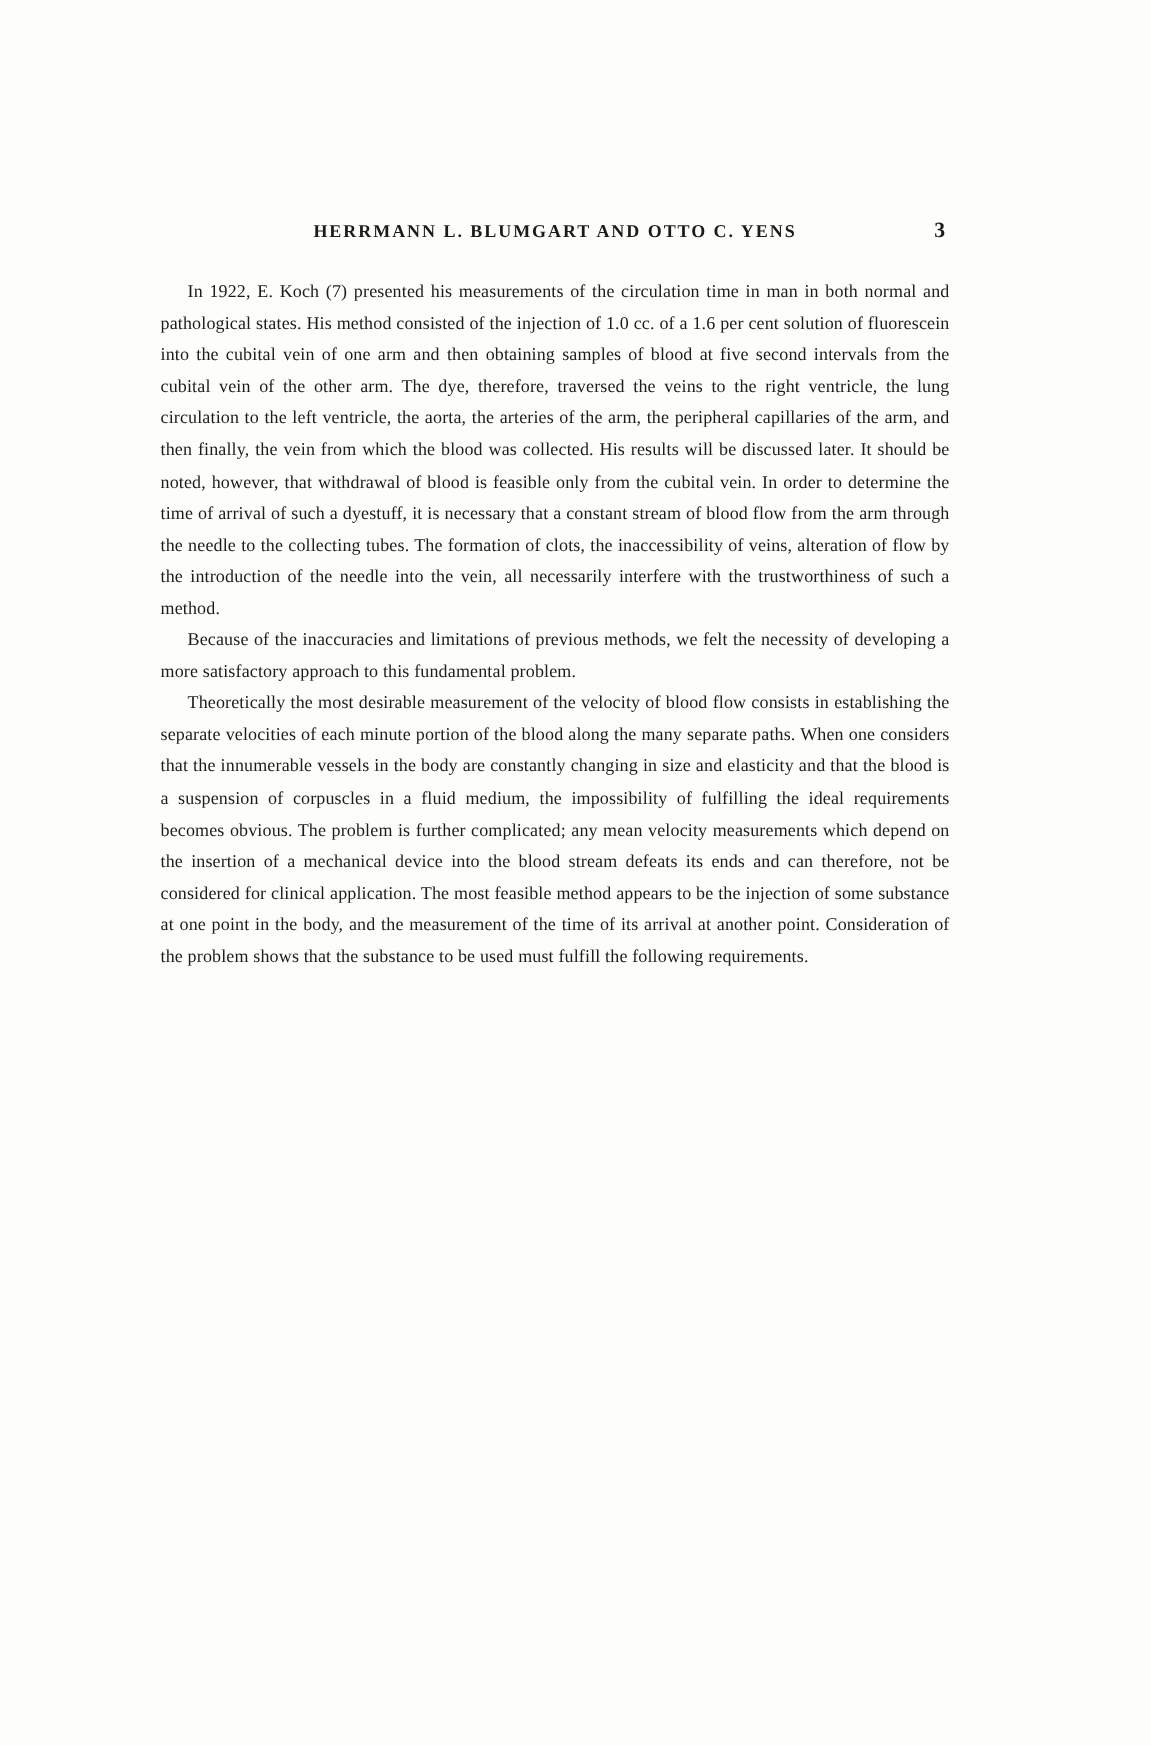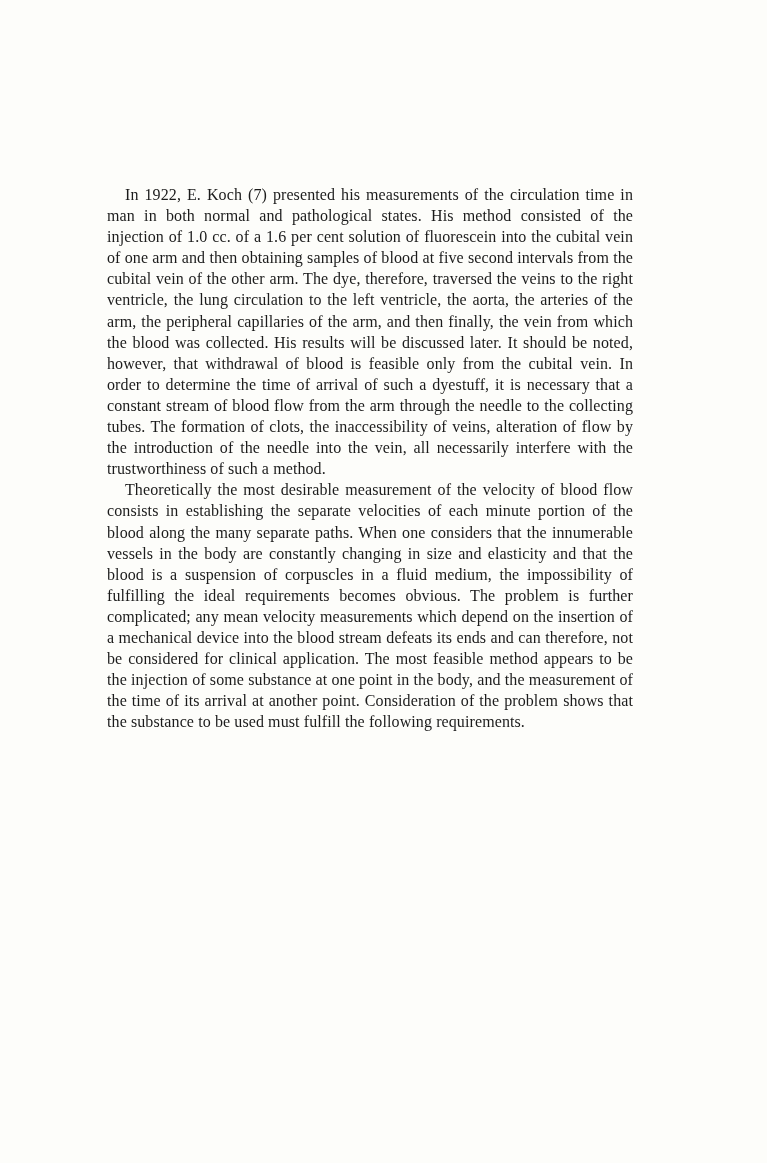--- a/index.html
+++ b/index.html
@@ -38,35 +38,40 @@
     right: 2px;
     top: -1px;
     font-size: 14.5px;
     font-weight: bold;
   }
   .body-text {
     position: absolute;
     top: 184px;
     left: 107px;
     width: 526px;
-    font-size: 16px;
+    font-size: 12px;
     line-height: 21.1px;
     text-align: justify;
     letter-spacing: 0.1px;
   }
   .body-text p {
     margin: 0;
     padding: 0;
     text-indent: 18px;
   }
 </style>
 </head>
 <body>
 
 <div class="page">
 
+  <div class="header-row">
+    <div class="running-title">HERRMANN L. BLUMGART AND OTTO C. YENS</div>
+    <div class="page-number">3</div>
+  </div>
 
   <div class="body-text">
     <p>In 1922, E. Koch (7) presented his measurements of the circulation time in man in both normal and pathological states.  His method consisted of the injection of 1.0 cc. of a 1.6 per cent solution of fluorescein into the cubital vein of one arm and then obtaining samples of blood at five second intervals from the cubital vein of the other arm. The dye, therefore, traversed the veins to the right ventricle, the lung circulation to the left ventricle, the aorta, the arteries of the arm, the peripheral capillaries of the arm, and then finally, the vein from which the blood was collected.  His results will be discussed later.  It should be noted, however, that withdrawal of blood is feasible only from the cubital vein.  In order to determine the time of arrival of such a dyestuff, it is necessary that a constant stream of blood flow from the arm through the needle to the collecting tubes.  The formation of clots, the inaccessibility of veins, alteration of flow by the introduction of the needle into the vein, all necessarily interfere with the trustworthiness of such a method.</p>
+    <p>Because of the inaccuracies and limitations of previous methods, we felt the necessity of developing a more satisfactory approach to this fundamental problem.</p>
     <p>Theoretically the most desirable measurement of the velocity of blood flow consists in establishing the separate velocities of each minute portion of the blood along the many separate paths.  When one considers that the innumerable vessels in the body are constantly changing in size and elasticity and that the blood is a suspension of corpuscles in a fluid medium, the impossibility of fulfilling the ideal requirements becomes obvious.  The problem is further complicated; any mean velocity measurements which depend on the insertion of a mechanical device into the blood stream defeats its ends and can therefore, not be considered for clinical application.  The most feasible method appears to be the injection of some substance at one point in the body, and the measurement of the time of its arrival at another point.  Consideration of the problem shows that the substance to be used must fulfill the following requirements.</p>
   </div>
 
 </div>
 
 </body></html>

